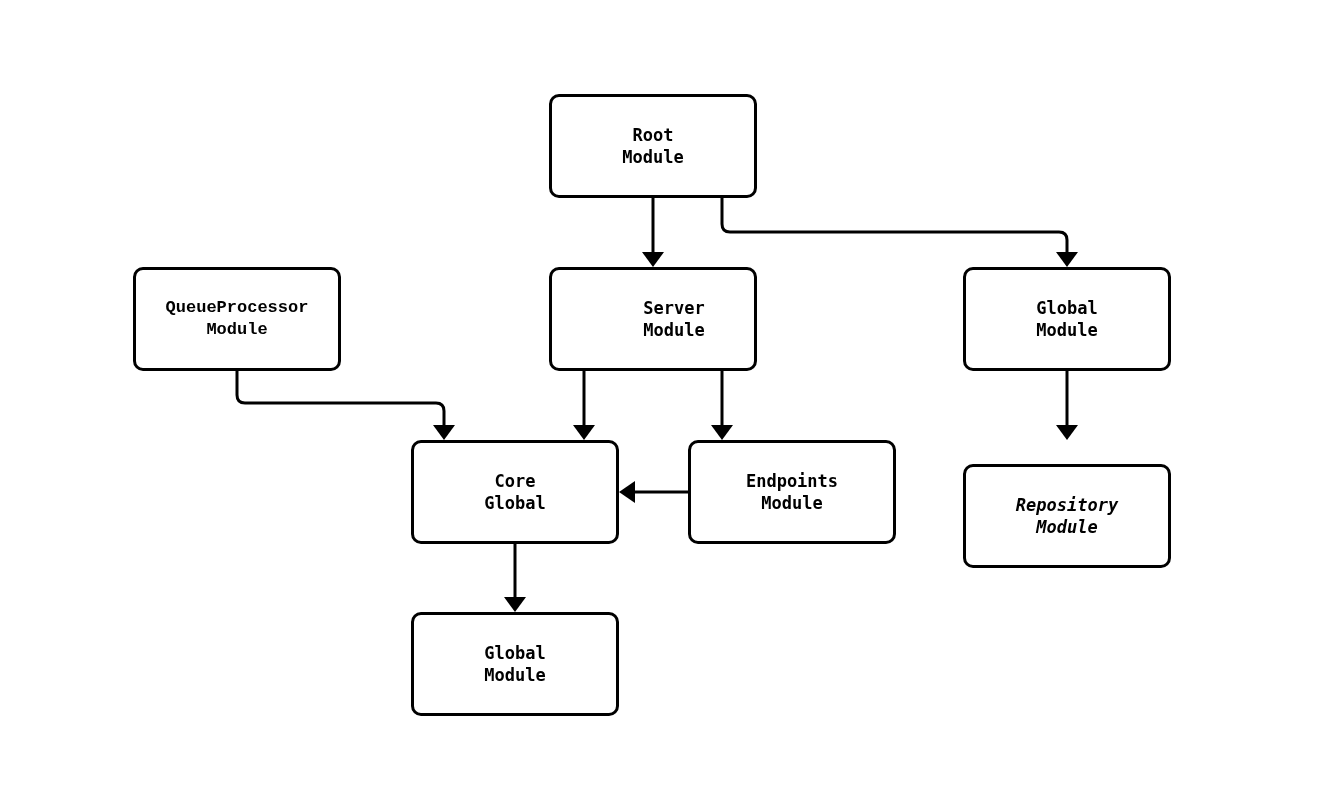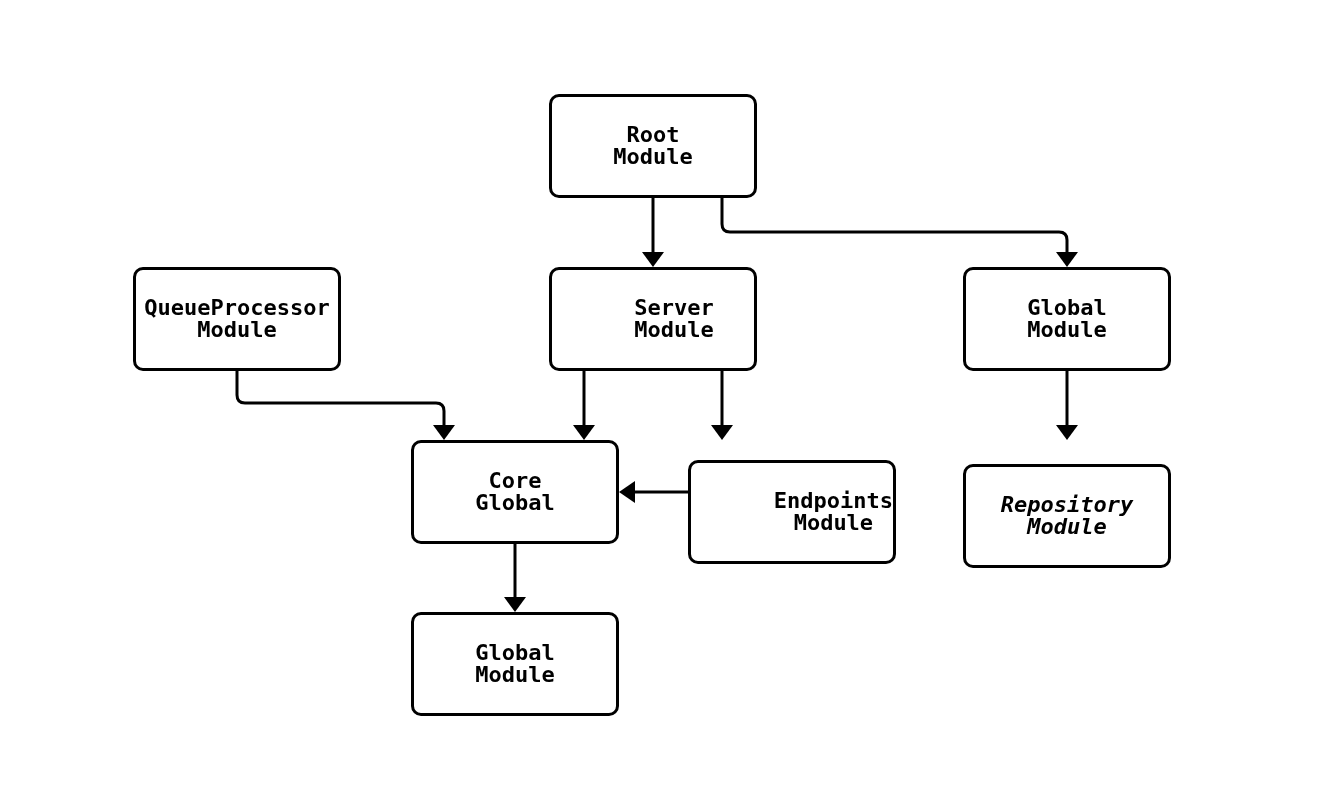--- a/index.html
+++ b/index.html
@@ -39,32 +39,32 @@
     height: 104px;
     background: #ffffff;
     border: 3px solid #000000;
     border-radius: 10px;
     display: flex;
     align-items: center;
     justify-content: center;
   }
   .node-label {
     font-weight: bold;
-    font-size: 22px;
+    font-size: 17px;
     line-height: 22px;
     color: #000000;
     text-align: center;
     white-space: pre-line;
   }
   .n-root   { left: 549px; top: 94px;  }
-  .n-qp     { left: 133px; top: 267px; }
+  .n-qp     { left: 133px; top: 267px; font-family: Liberation Mono, monospace; }
   .n-server { left: 549px; top: 267px; padding-left: 42px; }
   .n-global { left: 963px; top: 267px; border-radius: 10px; }
   .n-core   { left: 411px; top: 440px; }
-  .n-endp   { left: 688px; top: 460px; justify-content: flex-end; }
+  .n-endp   { left: 688px; top: 440px; }
   .n-repo   { left: 963px; top: 464px; font-style: italic; }
   .n-queue  { left: 411px; top: 612px; }
 </style>
 </head>
 <body>
 
 <div class="canvas">
 
   <svg class="edges" width="1337" height="809" viewBox="0 0 1337 809" xmlns="http://www.w3.org/2000/svg">
 

